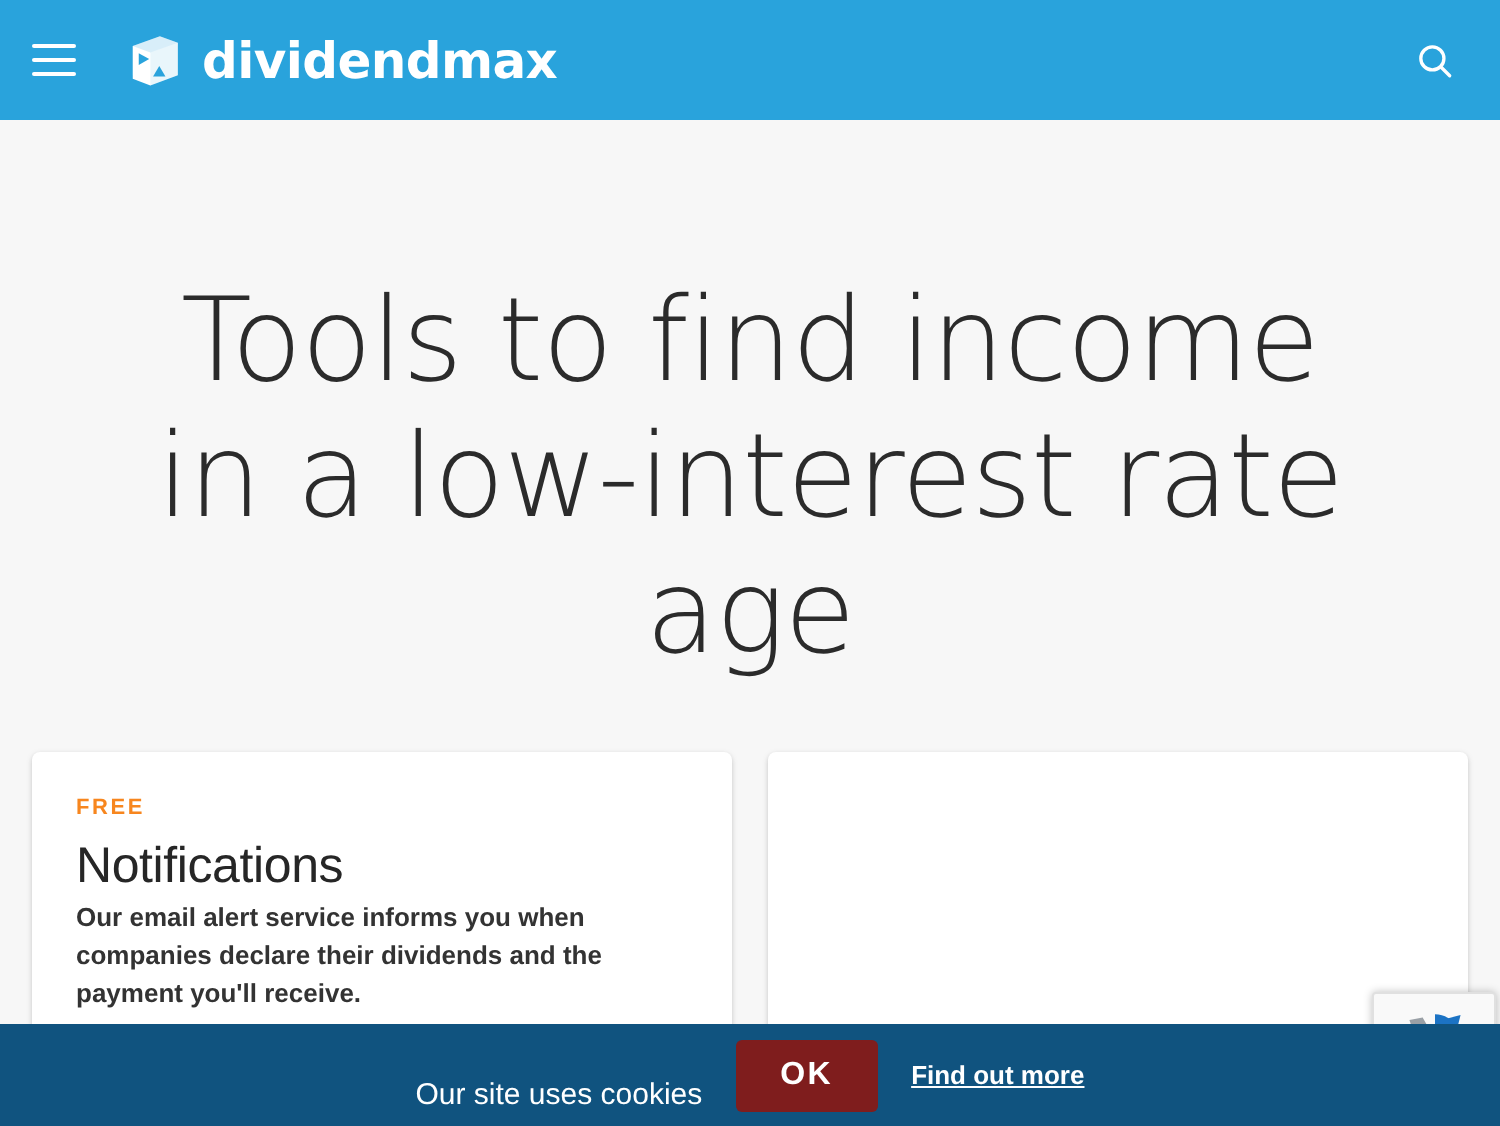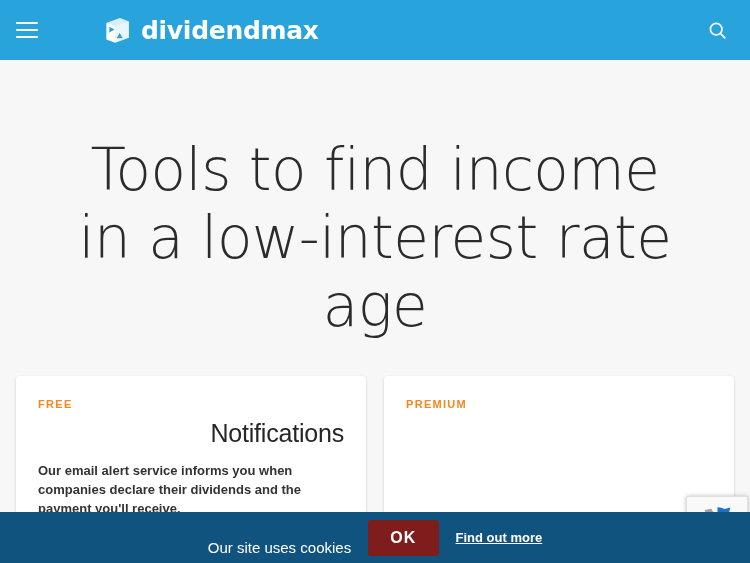--- a/index.html
+++ b/index.html
@@ -18,21 +18,20 @@
 
   
   .header {
     height: 60px;
     background: #29a3dc;
     display: flex;
     align-items: center;
     padding: 0 16px;
     position: relative;
     z-index: 5;
-    gap: 40px;
   }
 
   .hamburger {
     width: 30px;
     height: 30px;
     display: flex;
     flex-direction: column;
     justify-content: center;
     gap: 5px;
     cursor: pointer;
@@ -117,23 +116,22 @@
     font-size: 11px;
     font-weight: 700;
     letter-spacing: 1.3px;
     margin-bottom: 9px;
   }
   .card-title {
     font-size: 25px;
     font-weight: 400;
     color: #262626;
     line-height: 1.15;
-    margin-bottom: 13px;
+    margin-bottom: 1px;
     letter-spacing: -0.2px;
-    text-align: right;
   }
   .card-body {
     font-size: 13px;
     line-height: 19px;
     color: #333333;
     flex: 0 0 auto;
     font-weight: bold;
   }
   .card-spacer { flex: 1 1 auto; min-height: 24px; }
   .card-more {
@@ -252,21 +250,20 @@
 
   <div class="card">
     <div class="card-tag">FREE</div>
     <div class="card-title">Notifications</div>
     <div class="card-body">Our email alert service informs you when companies declare their dividends and the payment you'll receive.</div>
     <div class="card-spacer"></div>
     <a class="card-more">MORE</a>
   </div>
 
   <div class="card">
-    <div class="card-tag">PREMIUM</div>
     <div class="card-spacer"></div>
     <a class="card-more">MORE</a>
   </div>
 </div>
 
 <div class="recaptcha">
   <svg class="recaptcha-logo" viewBox="0 0 40 40">
     <path d="M20 5 A15 15 0 0 1 33.5 13.5 L27 16.5 A8 8 0 0 0 20 12.5 Z" fill="#1c73c4"></path>
     <path d="M33.5 13.5 L35.5 5.5 L27.5 7.5 Z" fill="#1c73c4"></path>
     <path d="M33.5 13.5 A15 15 0 0 1 27 33.5 L23.8 27 A8 8 0 0 0 27 16.5 Z" fill="#1c73c4"></path>

